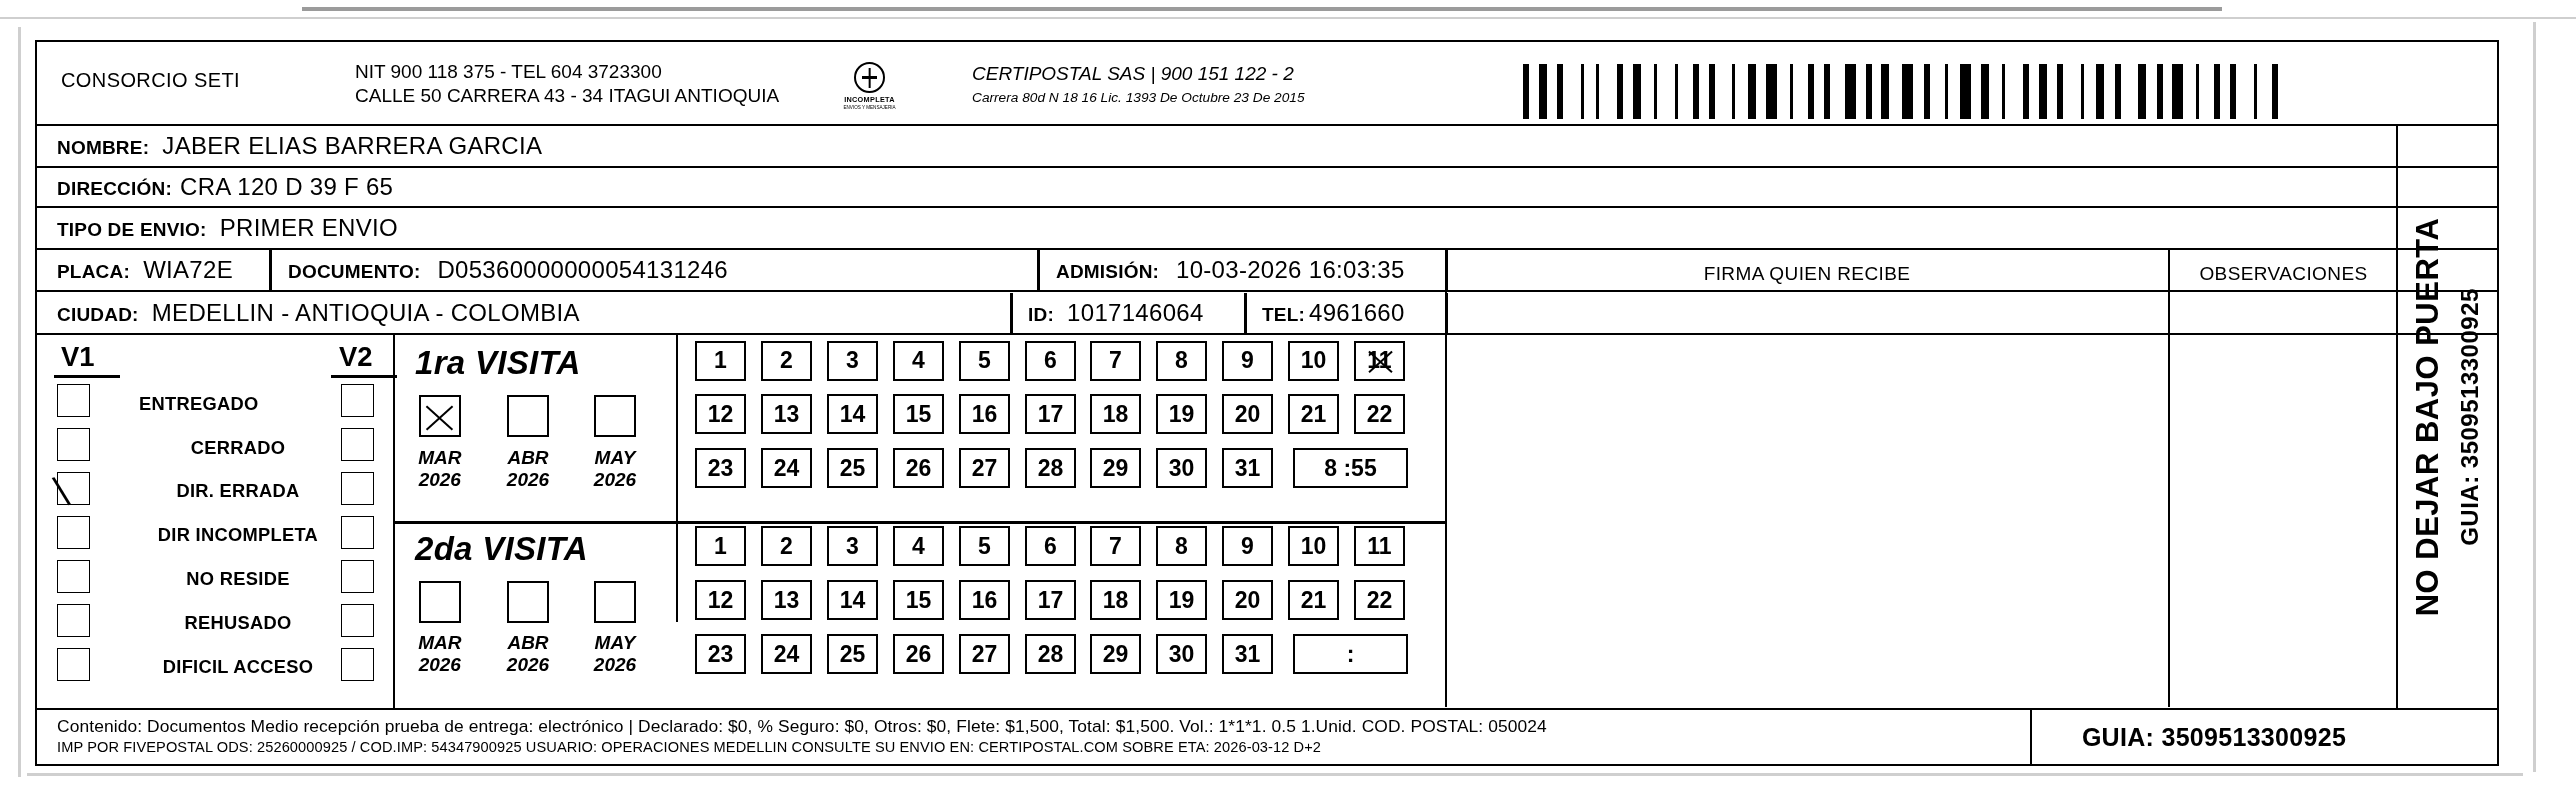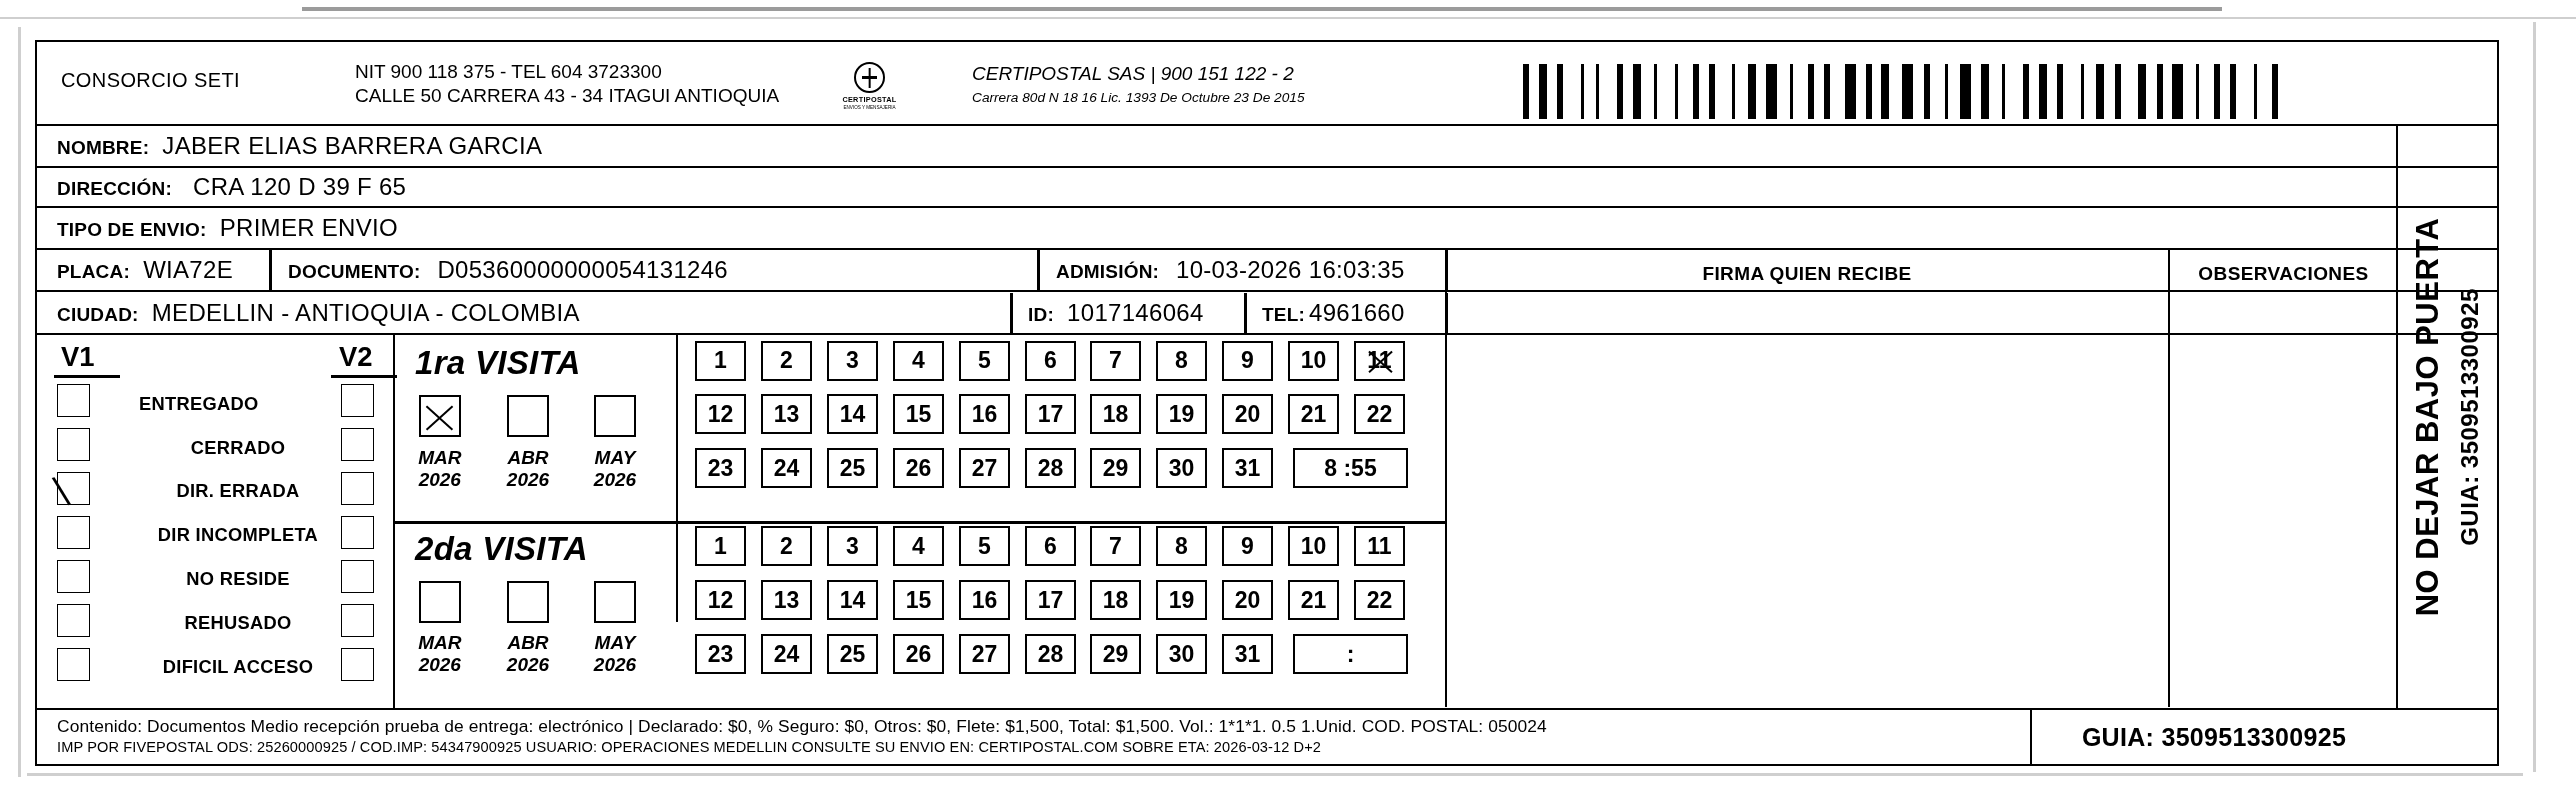--- a/index.html
+++ b/index.html
@@ -53,21 +53,21 @@
 
   .lbl-s{font-size:19px;font-weight:bold;letter-spacing:0.2px;}
   .val-b{font-size:24px;letter-spacing:0.3px;}
   .cellpad{position:absolute;left:20px;top:50%;transform:translateY(-50%);white-space:nowrap;}
 
   .vdiv{position:absolute;top:0;width:2.7px;background:#000;}
 
   
   .firma-panel{position:absolute;left:1408px;top:208px;width:722px;height:457px;border-left:2.7px solid #000;box-sizing:border-box;}
   .obs-panel{position:absolute;left:2131px;top:208px;width:229px;height:457px;border-left:2.7px solid #000;box-sizing:border-box;}
-  .panel-title{position:absolute;top:12.8px;left:0;width:100%;text-align:center;font-size:19px;font-weight:bold;letter-spacing:0.4px;}
+  .panel-title{position:absolute;top:12.8px;left:0;width:100%;text-align:center;font-size:19px;font-weight:normal;letter-spacing:0.4px;}
 
   
   .vert-strip{position:absolute;left:2359px;top:84px;width:98px;height:582px;border-left:2.7px solid #000;box-sizing:border-box;}
   .vert-txt{
     position:absolute;left:50%;top:50%;
     transform:translate(-50%,-50%) rotate(-90deg);
     transform-origin:center center;
     white-space:nowrap;font-weight:bold;
   }
   .vert-main{font-size:31px;letter-spacing:0.5px;}
@@ -129,21 +129,21 @@
   <div class="label-frame">
 
     <div class="hdr">
       <div class="consorcio">CONSORCIO SETI</div>
       <div class="nit-block">
         <div>NIT 900 118 375 - TEL 604 3723300</div>
         <div>CALLE 50 CARRERA 43 - 34 ITAGUI ANTIOQUIA</div>
       </div>
       <div class="certi-logo">
         <div class="ring"></div>
-        <div class="lbl">CERTIPOSTAL</div>
+        <div class="lbl">INCOMPLETA</div>
         <div class="lbl2">ENVIOS Y MENSAJERIA</div>
       </div>
       <div class="certi-block">
         <div>CERTIPOSTAL SAS | 900 151 122 - 2</div>
         <div class="sub">Carrera 80d N 18 16  Lic. 1393 De Octubre 23 De 2015</div>
       </div>
       <div class="barcode" id="barcode">
           <i style="left: 0px; width: 5.5px;"></i>
           <i style="left: 15.5px; width: 8.2px;"></i>
           <i style="left: 34px; width: 5.5px;"></i>
@@ -190,21 +190,21 @@
     <div class="row r-nombre">
       <div class="cellpad">
         <span class="lbl-s">NOMBRE:</span>
         <span class="val-b" style="margin-left:9.1px">JABER ELIAS BARRERA GARCIA</span>
       </div>
     </div>
 
     <div class="row r-direccion">
       <div class="cellpad">
         <span class="lbl-s">DIRECCIÓN:</span>
-        <span class="val-b" style="margin-left:17px">CRA 120 D 39 F 65</span>
+        <span class="val-b" style="margin-left:4px">CRA 120 D 39 F 65</span>
       </div>
     </div>
 
     <div class="row r-tipo">
       <div class="cellpad">
         <span class="lbl-s">TIPO DE ENVIO:</span>
         <span class="val-b" style="margin-left:9.1px">PRIMER ENVIO</span>
       </div>
     </div>
 

